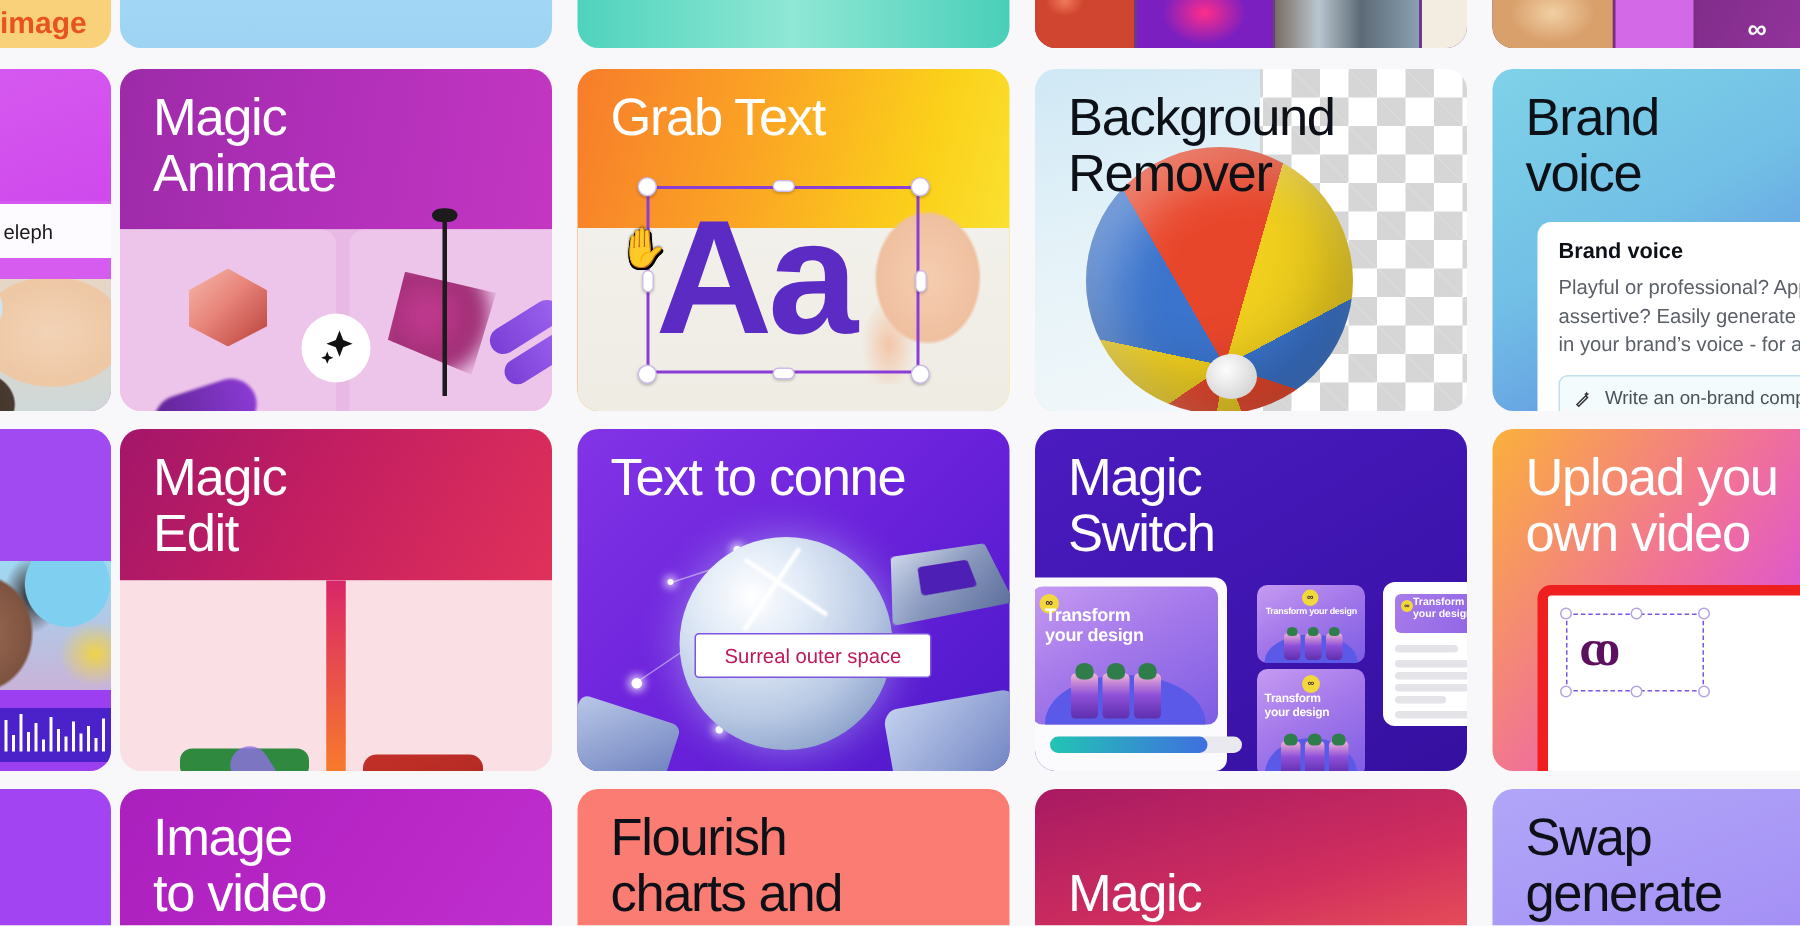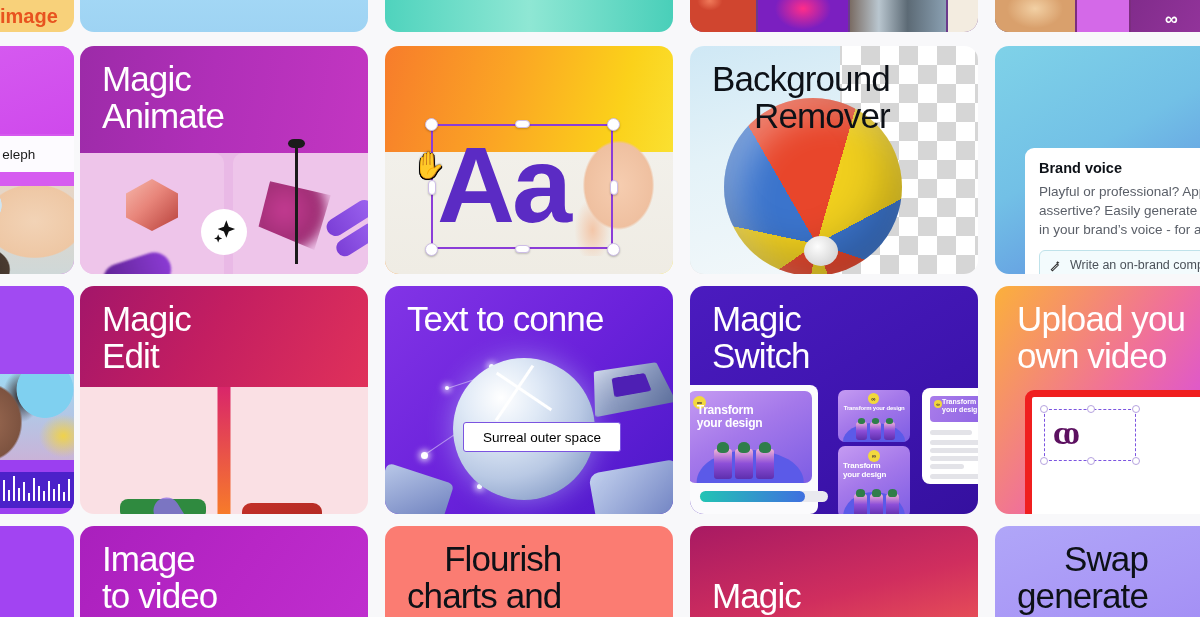--- a/index.html
+++ b/index.html
@@ -27,21 +27,21 @@
     left: 22px;
     top: 14px;
     font-size: 35px;
     line-height: 1.07;
     font-weight: 400;
     letter-spacing: -0.9px;
     white-space: pre-line;
     z-index: 6;
   }
   .t-white { color: #ffffff; }
-  .t-dark  { color: #0d1117; text-align: right; }
+  .t-dark  { color: #0d1117; }
 
   
   .strip { position:absolute; top:-46px; height:78px; border-radius:14px; overflow:hidden; }
 
   
   
   #c-left1 { left:-58px; top:46px; width:132px; height:228px;
     background:#d658ef; }
   #c-left1 .lv-top { position:absolute; left:0; top:0; width:100%; height:88px;
     background:linear-gradient(160deg,#d65cf0,#cf49ec); }
@@ -200,21 +200,21 @@
     transform:perspective(120px) rotateX(38deg) rotateZ(-12deg); border-radius:3px; }
   .ti-box::after { content:""; position:absolute; left:18px; top:14px; width:36px; height:24px;
     background:#4e1fb4; border-radius:3px; }
   .ti-chunkL { position:absolute; left:-8px; bottom:-16px; width:70px; height:58px;
     background:linear-gradient(140deg,#b9c8e8,#5f72b6); border-radius:6px; transform:rotate(18deg); }
   .ti-chunkR { position:absolute; right:-10px; bottom:-14px; width:90px; height:62px;
     background:linear-gradient(140deg,#c3d1ee,#6679bd); border-radius:10px; transform:rotate(-10deg); }
   .ti-field { position:absolute; left:78px; top:136px; width:158px; height:30px;
     background:#fff; border:1.5px solid #7b54e0; border-radius:3px;
     display:flex; align-items:center; justify-content:center; }
-  .ti-field span { font-size:13.5px; color:#000000; }
+  .ti-field span { font-size:13.5px; color:#be185d; }
   .ti-star { position:absolute; background:#fff; border-radius:50%; box-shadow:0 0 6px 2px rgba(255,255,255,.8); }
   .ti-line { position:absolute; height:1px; background:rgba(255,255,255,.45); transform-origin:left center; }
 
   
   #c-switch { left:690px; top:286px; width:288px; height:228px;
     background:linear-gradient(150deg,#4b1bbf 0%,#3d14ae 60%,#35109f 100%); }
   .ms-card { position:absolute; background:#fbfbfd; border-radius:8px; }
   .ms-thumb { position:absolute; border-radius:7px;
     background:linear-gradient(150deg,#c59bf2 0%,#a478ea 45%,#7d5de4 100%); overflow:hidden; }
   .ms-thumb .arc { position:absolute; left:50%; bottom:-34%; width:86%; height:70%;
@@ -315,20 +315,21 @@
         <svg width="28" height="28" viewBox="0 0 24 24">
           <path d="M14 2l2.1 5.4L21.5 9.5 16.1 11.6 14 17l-2.1-5.4L6.5 9.5l5.4-2.1z" fill="#111"></path>
           <path d="M7 14l1 2.5L10.5 17.5 8 18.5 7 21l-1-2.5L3.5 17.5 6 16.5z" fill="#111"></path>
         </svg>
       </div>
     </div>
   </div>
 
   <div class="card" id="c-grab">
     <div class="gt-paper"></div>
+    <div class="card-title t-white">Grab Text</div>
     <div class="gt-aa">Aa</div>
     <div class="gt-hand"></div>
     <div class="gt-sel"></div>
     <div class="gt-h" style="left:40px;top:72px;"></div>
     <div class="gt-h" style="left:222px;top:72px;"></div>
     <div class="gt-h" style="left:40px;top:197px;"></div>
     <div class="gt-h" style="left:222px;top:197px;"></div>
     <div class="gt-hm" style="left:130px;top:74px;"></div>
     <div class="gt-hm" style="left:130px;top:199px;"></div>
     <div class="gt-hmv" style="left:43px;top:134px;"></div>
@@ -339,20 +340,22 @@
   <div class="card" id="c-bgr">
     <div class="br-checks"></div>
     <div class="br-sky"></div>
     <div class="br-ball"></div>
     <div class="br-nub"></div>
     <div class="card-title t-dark">Background
 Remover</div>
   </div>
 
   <div class="card" id="c-brand">
+    <div class="card-title t-dark">Brand
+voice</div>
     <div class="bv-panel">
       <div class="bv-h">Brand voice</div>
       <div class="bv-p">Playful or professional? App
 assertive? Easily generate im
 in your brand’s voice - for an</div>
       <div class="bv-input">
         <svg width="14" height="14" viewBox="0 0 24 24">
           <path d="M4 20l10-10 2 2L6 22z" fill="none" stroke="#333" stroke-width="1.8"></path>
           <path d="M15 5l1 2 2 1-2 1-1 2-1-2-2-1 2-1z" fill="#333"></path>
         </svg>

